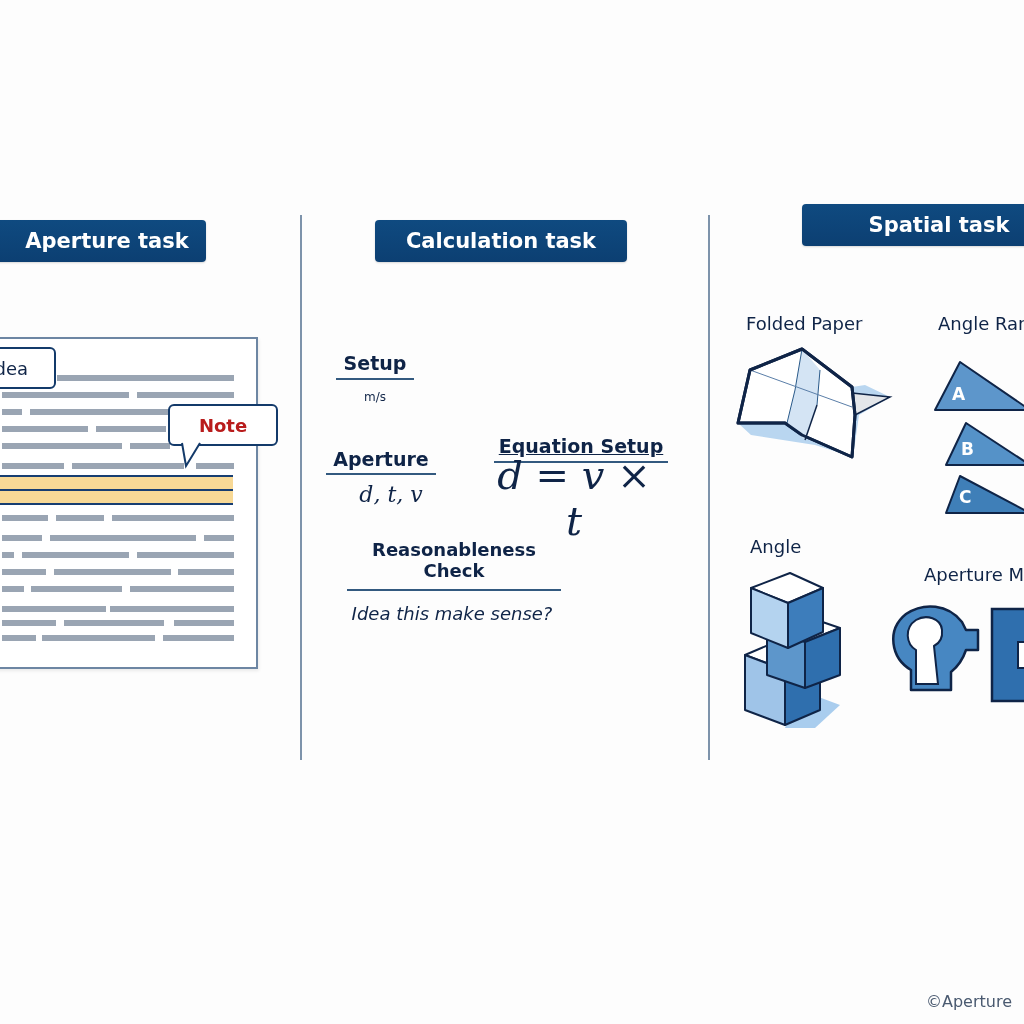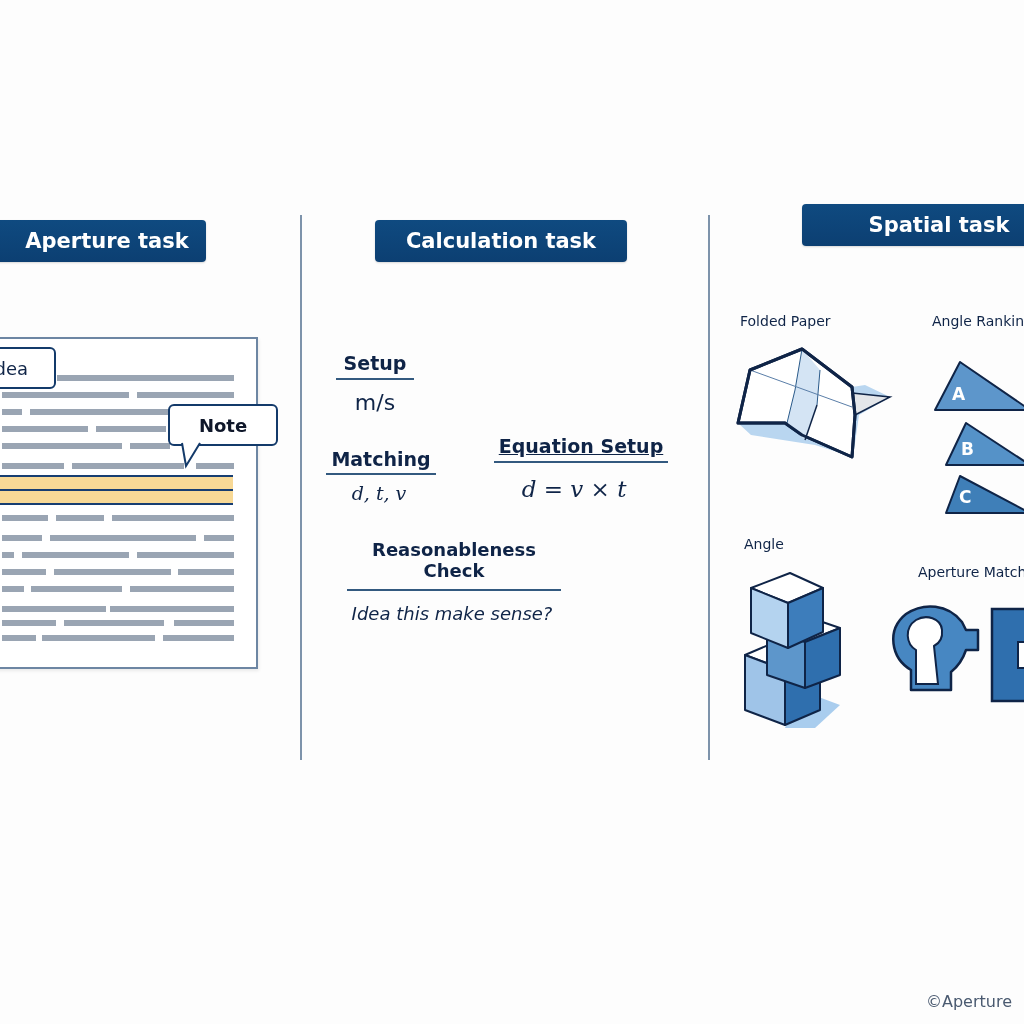--- a/index.html
+++ b/index.html
@@ -33,21 +33,21 @@
     }
 
     
     .calc-label { position: absolute; font-size: 19px; color: #0f2447; text-align: center; }
     .calc-rule { position: absolute; height: 2px; background: #33597f; }
     .calc-value { position: absolute; font-size: 19px; color: #0f2447; text-align: center; }
     .italic { font-family: "DejaVu Serif", serif; font-style: italic; }
     .sans-italic { font-style: italic; font-family: "DejaVu Sans", sans-serif; }
 
     
-    .sp-label { position: absolute; font-size: 14px; color: #0f2447; white-space: nowrap; }
+    .sp-label { position: absolute; font-size: 18px; color: #0f2447; white-space: nowrap; margin-left: 6px; }
     svg { position: absolute; overflow: visible; }
     .tri-letter { font-family: "DejaVu Sans", sans-serif; font-weight: bold; font-size: 17px; fill: #ffffff; }
 
     .copyright { position: absolute; right: 12px; top: 992px; font-size: 16px; color: #4a5a70; }
   </style>
 </head>
 <body>
 
 <div class="header" style="left:-10px; top:220px; width:216px;">
   <span style="margin-left:18px;">Aperture task</span>
@@ -105,39 +105,39 @@
   <div class="line" style="left:176px; top:281px; width:60px;"></div>
   <div class="line" style="left:4px; top:296px; width:34px;"></div>
   <div class="line" style="left:44px; top:296px; width:113px;"></div>
   <div class="line" style="left:165px; top:296px; width:71px;"></div>
 </div>
 
 <div class="bubble" style="left:-30px; top:347px; width:82px; height:38px; justify-content:flex-end; padding-right:0;">
   <span style="margin-right:26px;">Idea</span>
 </div>
 
-<div class="bubble" style="left:168px; top:404px; width:106px; height:38px; font-weight:bold; color:#0f172a;">
+<div class="bubble" style="left:168px; top:404px; width:106px; height:38px; font-weight:bold; color:#b91c1c;">
   <span>Note</span>
 </div>
 <svg style="left:180px; top:440px;" width="30" height="30">
   <polygon points="2,2 20,2 6,26" fill="#ffffff" stroke="none"></polygon>
   <polyline points="2,3 6,26 20,3" fill="none" stroke="#133a6a" stroke-width="2"></polyline>
 </svg>
 
 <div class="calc-label" style="left:336px; top:352px; width:78px; font-weight:bold; font-size:19px;">Setup</div>
 <div class="calc-rule" style="left:336px; top:378px; width:78px;"></div>
-<div class="calc-value" style="left:336px; top:390px; width:78px; font-size:22px;">m/s</div>
+<div class="calc-value" style="left:336px; top:390px; width:78px; font-size:12px;">m/s</div>
 
-<div class="calc-label" style="left:326px; top:448px; width:110px; font-weight:bold; font-size:19px;">Matching</div>
+<div class="calc-label" style="left:326px; top:448px; width:110px; font-weight:bold; font-size:19px;">Aperture</div>
 <div class="calc-rule" style="left:326px; top:473px; width:110px;"></div>
-<div class="calc-value italic" style="left:326px; top:482px; width:106px; font-size:19px;">d, t, v</div>
+<div class="calc-value italic" style="left:338px; top:482px; width:106px; font-size:22px;">d, t, v</div>
 
 <div class="calc-label" style="left:494px; top:435px; width:174px; font-weight:bold; font-size:19px;text-decoration:underline;">Equation Setup</div>
 <div class="calc-rule" style="left:494px; top:461px; width:174px;"></div>
-<div class="calc-value italic" style="left:494px; top:476px; width:160px; font-size:23px;">d = v × t</div>
+<div class="calc-value italic" style="left:494px; top:452px; width:160px; font-size:40px;">d = v × t</div>
 
 <div class="calc-label" style="left:347px; top:539px; width:214px; font-weight:bold; font-size:18px; text-align:center;">Reasonableness Check</div>
 <div class="calc-rule" style="left:347px; top:589px; width:214px;"></div>
 <div class="calc-value sans-italic" style="left:347px; top:603px; width:210px; font-size:18px; text-align:center;">Idea this make sense?</div>
 
 <div class="sp-label" style="left:740px; top:313px;">Folded Paper</div>
 <div class="sp-label" style="left:932px; top:313px;">Angle Ranking</div>
 
 <svg style="left:735px; top:345px;" width="160" height="115">
   <polygon points="3,78 16,90 80,100 118,112 124,70 155,52 130,40 117,42" fill="#b9d6f0"></polygon>

